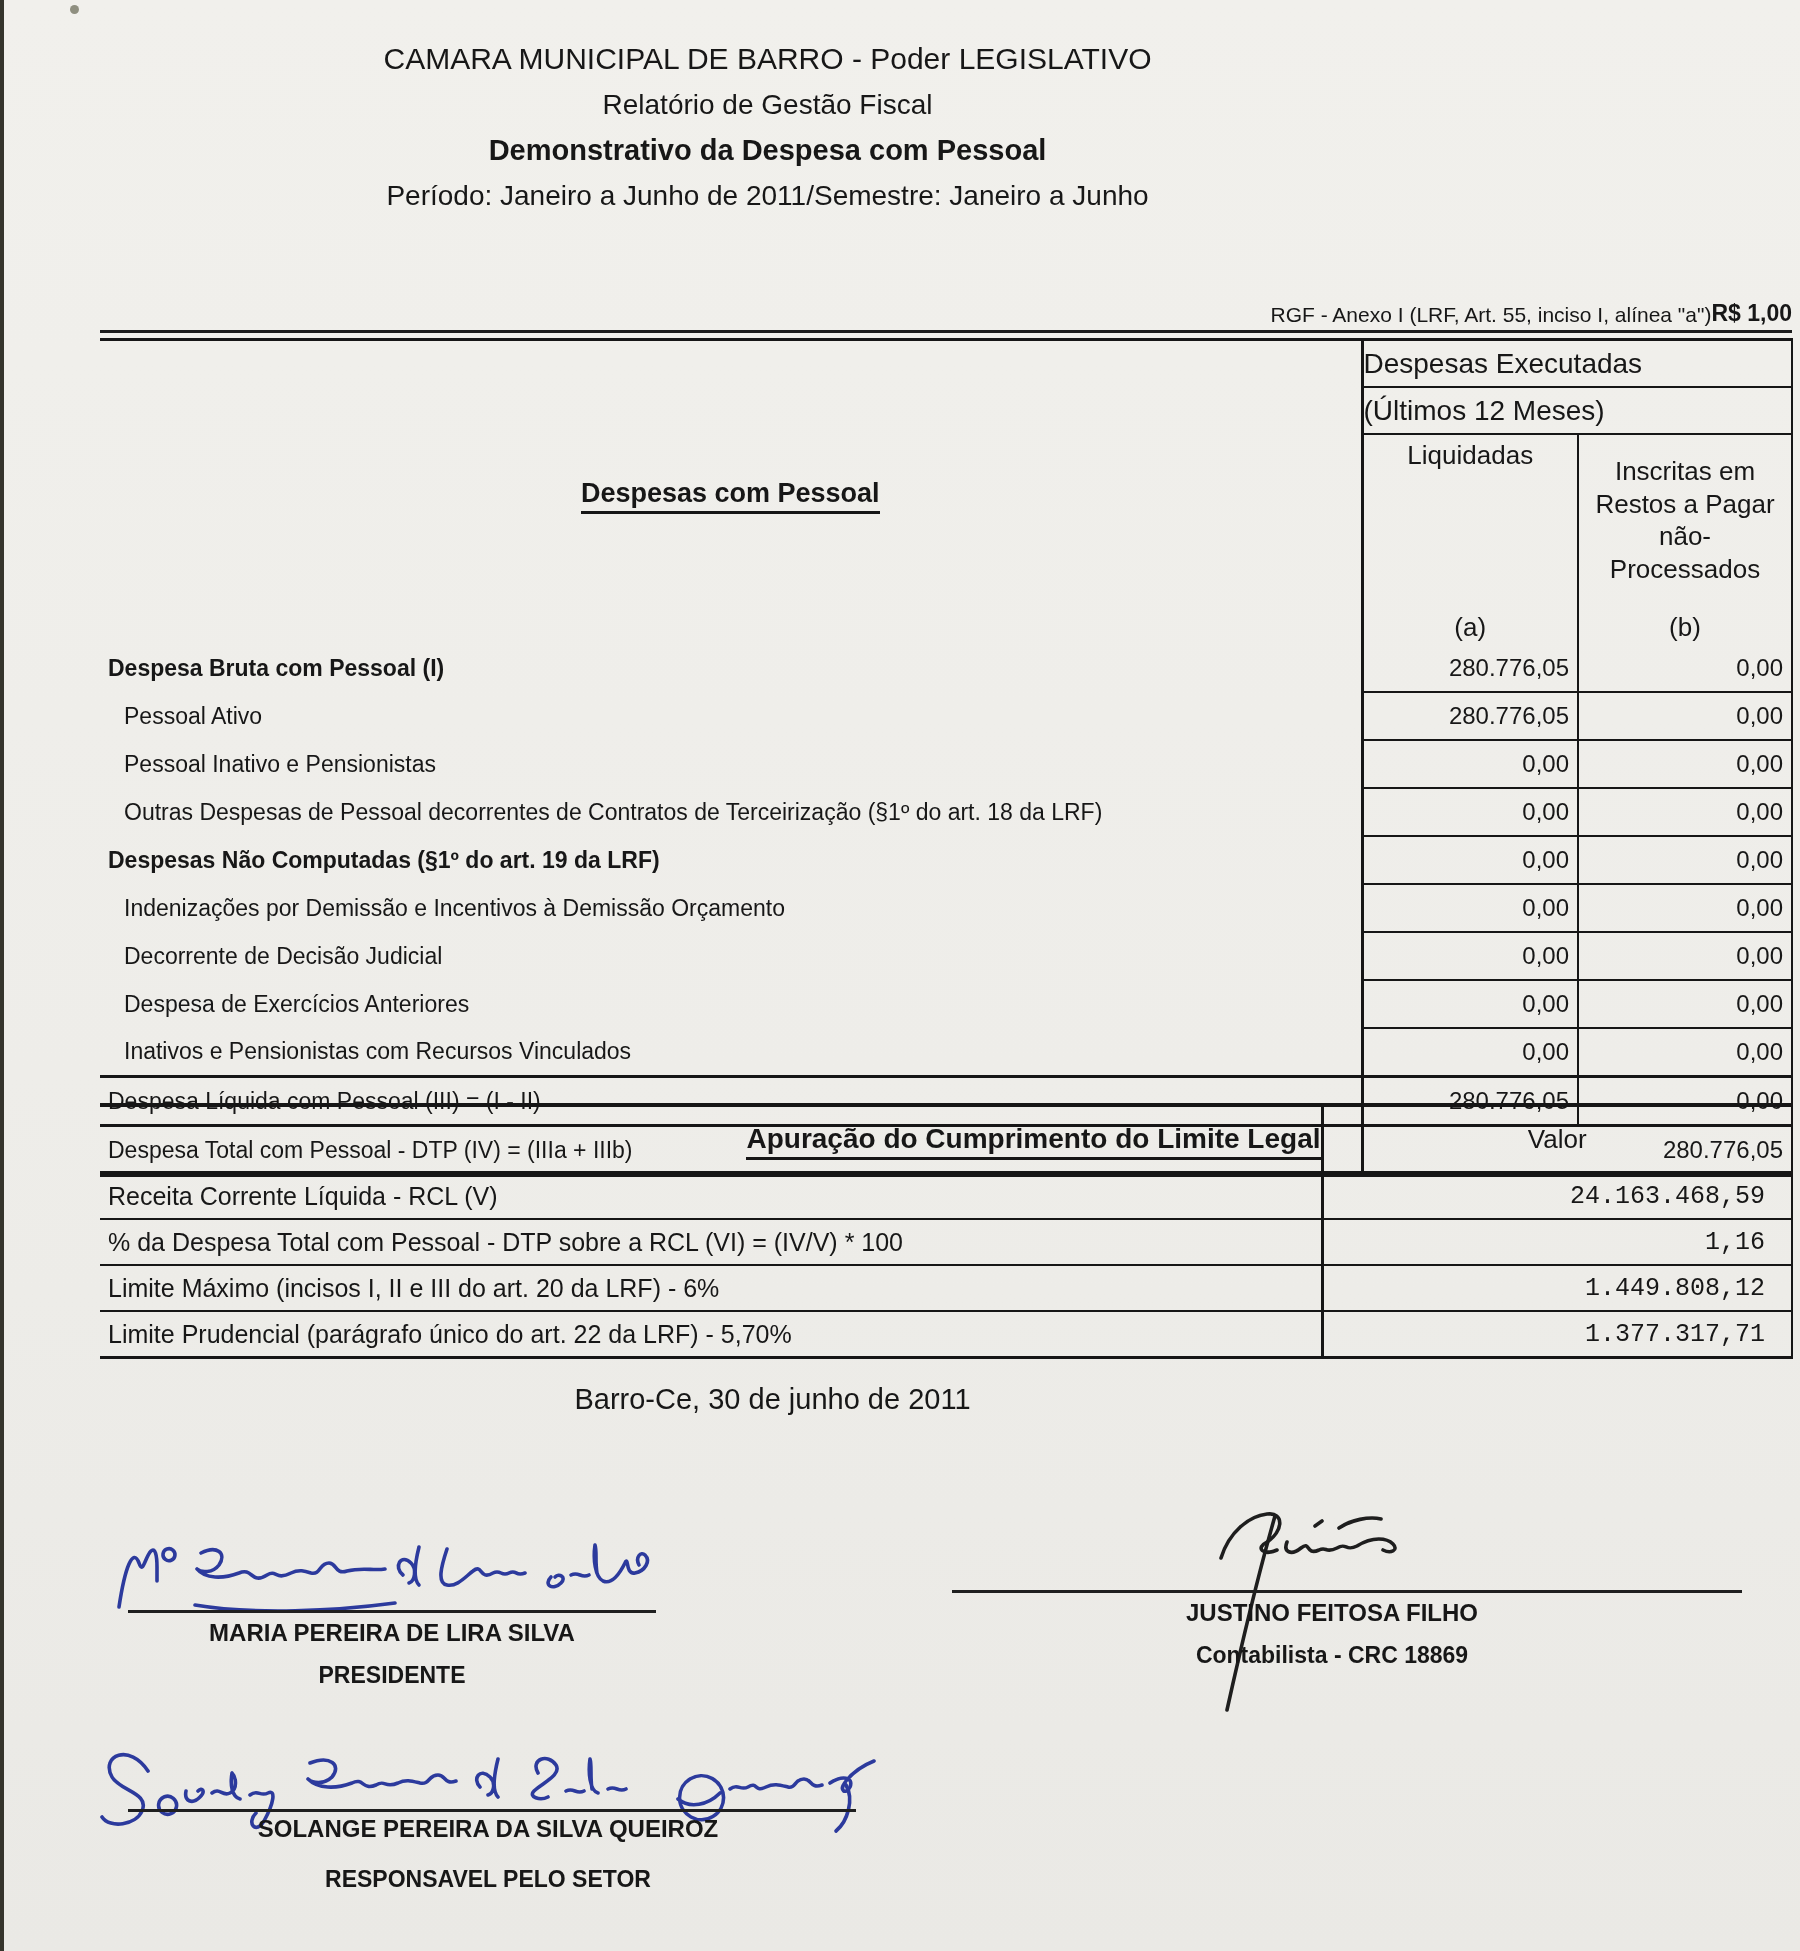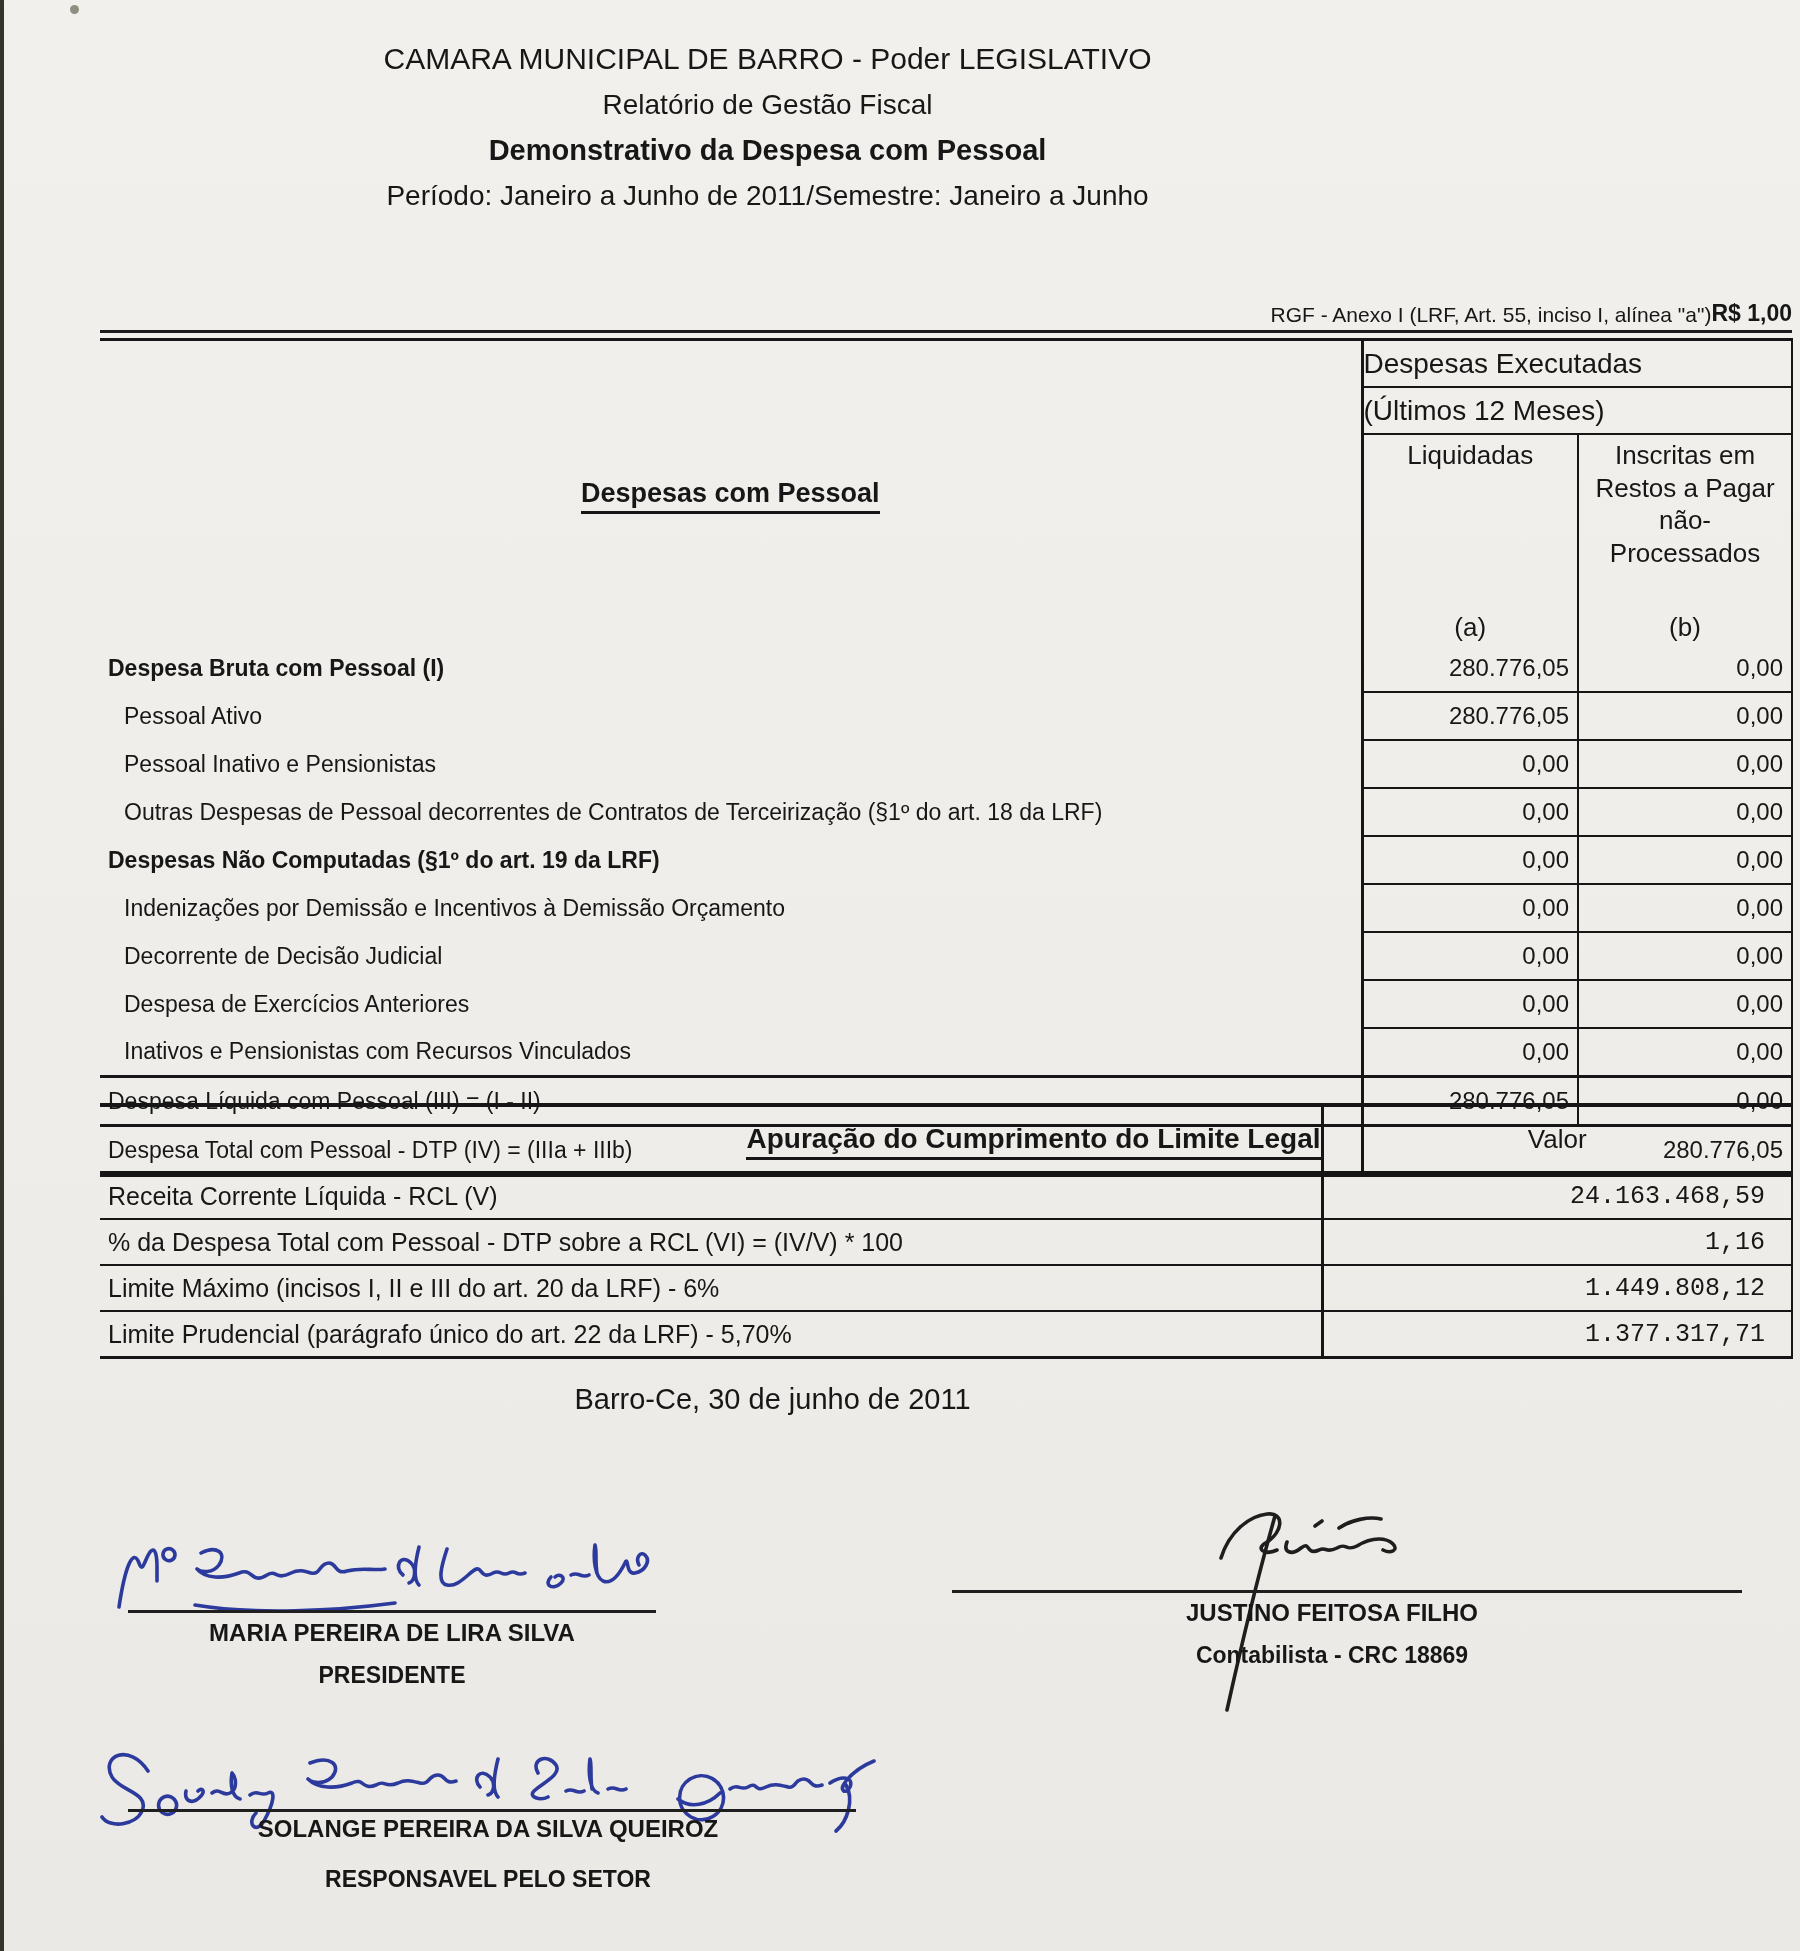--- a/index.html
+++ b/index.html
@@ -25,21 +25,21 @@
   .t1{position:absolute;left:100px;top:338px;width:1692px;
       border-top:3px solid #161616;border-bottom:4px solid #161616;border-right:2px solid #161616;}
   .t1 td{padding:0;vertical-align:middle;}
   .t1 .corner{border-right:3px solid #161616;text-align:center;font-weight:700;font-size:27px;}
   .u{border-bottom:3px solid #161616;padding-bottom:3px;}
   .t1 .gh{height:45px;border-bottom:2px solid #161616;text-align:left;font-size:28px;}
   .t1 .ch{height:210px;border-right:2px solid #161616;vertical-align:top;text-align:center;}
   .t1 .ch.b2{border-right:none;}
   .chwrap{display:flex;flex-direction:column;justify-content:space-between;height:204px;padding-top:4px;}
   .chl{font-size:26px;line-height:1.25;}
-  .chl.wrap{width:182px;margin:0 auto;}
+  .chl.wrap{width:182px;margin:16px auto;}
   .chk{font-size:26px;}
   .t1 tbody td{height:46px;font-size:23px;}
   .t1 tbody td.lbl{padding-left:8px;border-right:3px solid #161616;}
   .t1 tbody td.lbl.ind{padding-left:24px;}
   .t1 tbody td.lbl.b{font-weight:700;}
   .t1 tbody td.num{text-align:right;padding-right:8px;font-size:24px;border-bottom:2px solid #161616;}
   .t1 tbody td.num.a{border-right:2px solid #161616;}
   .t1 tbody tr.sep td{border-bottom:3px solid #161616;}
   .t1 tbody tr.total td{border-bottom:none;}
   .t1 tbody td.tval{text-align:right;padding-right:8px;font-size:24px;}

